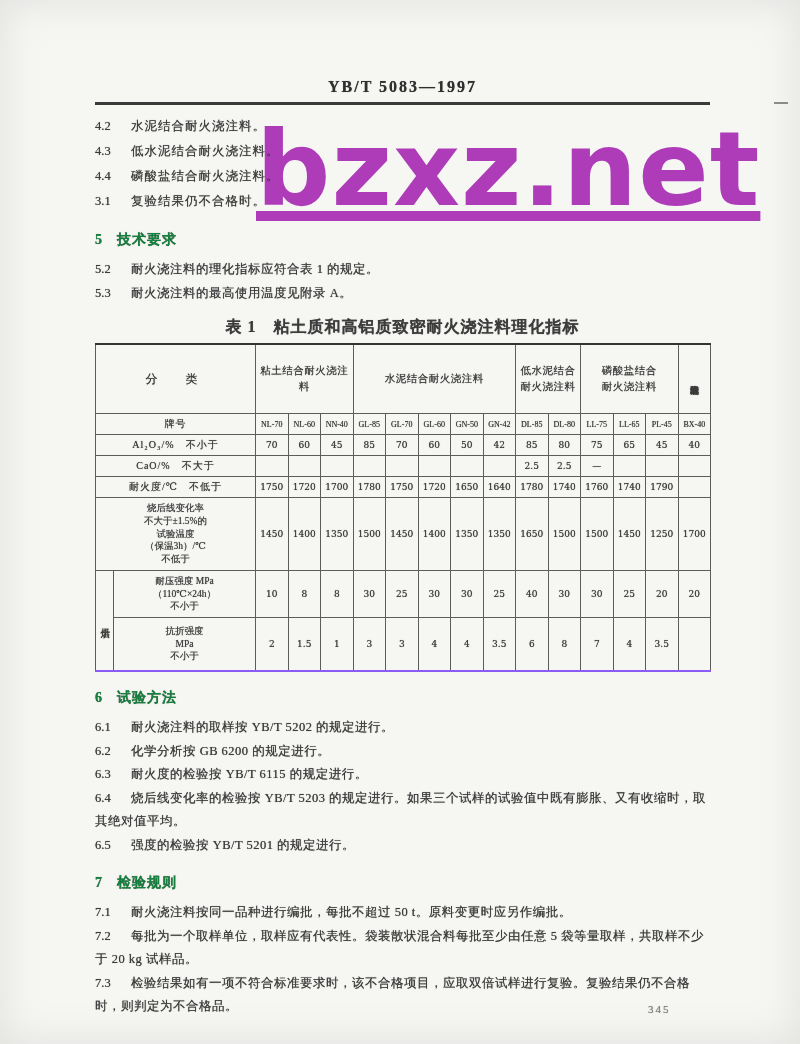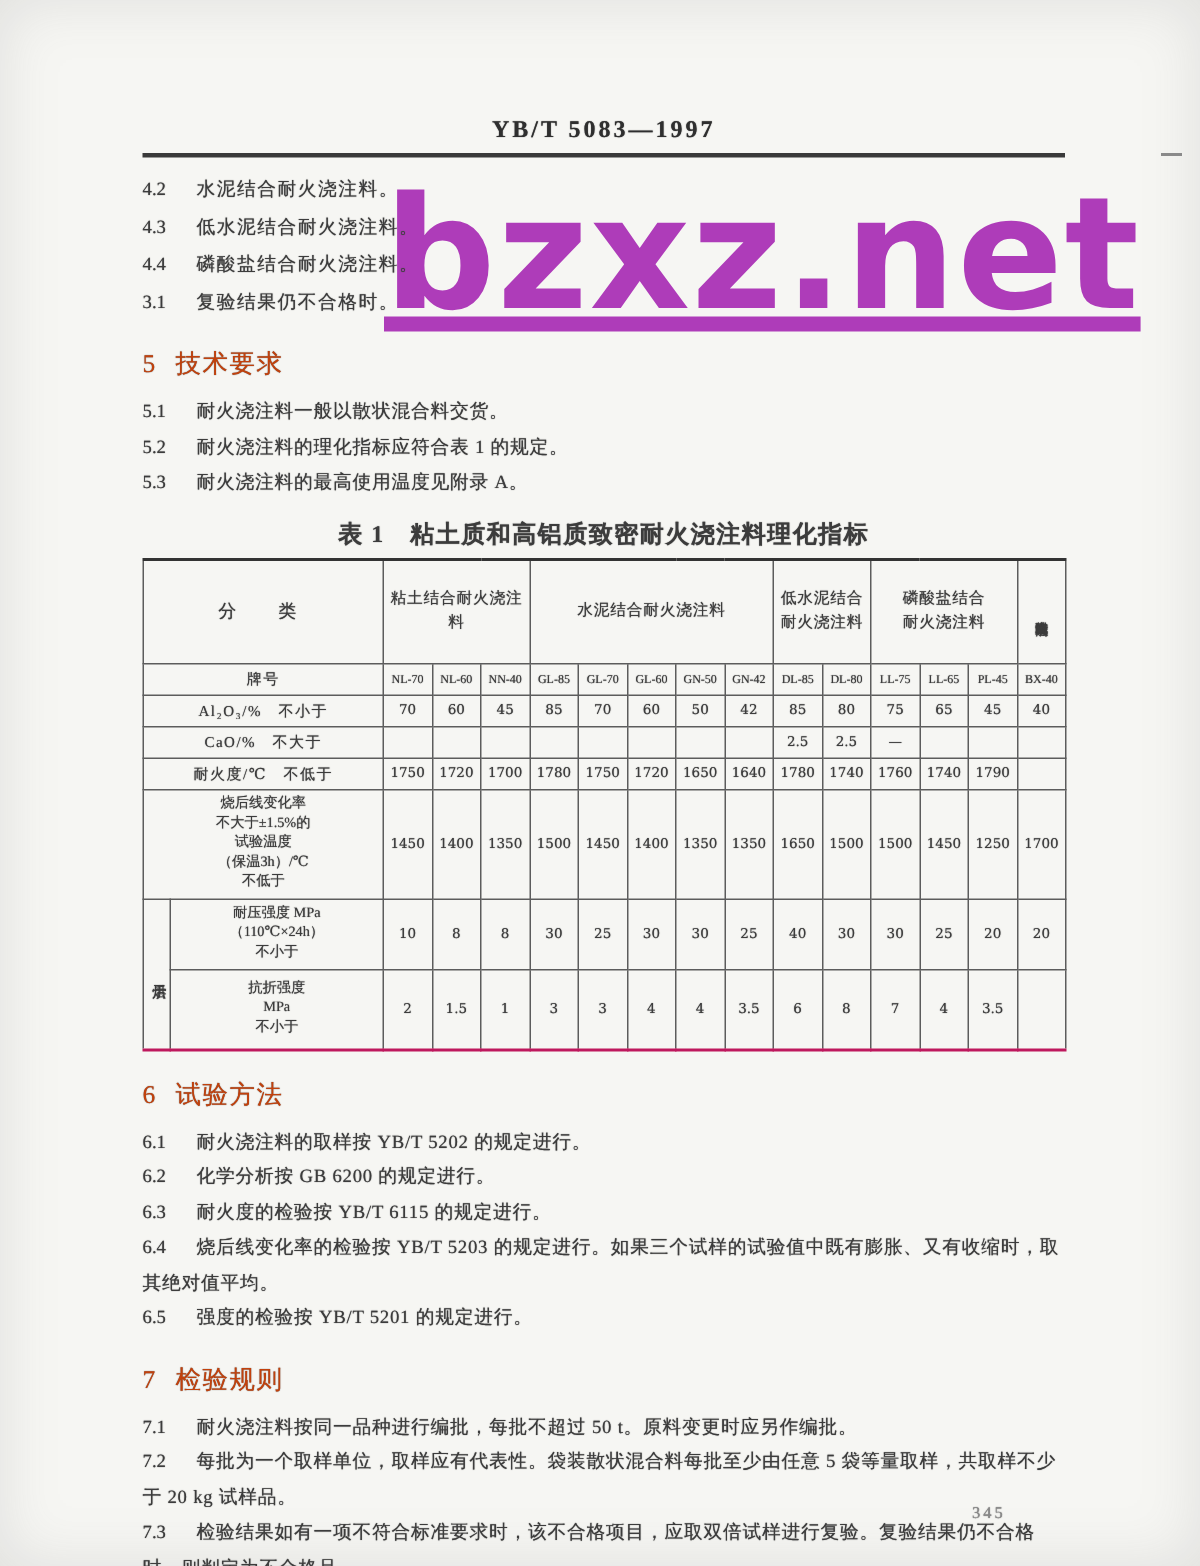--- a/index.html
+++ b/index.html
@@ -21,35 +21,35 @@
   .content{position:relative;z-index:1;padding:78px 90px 0 95px;width:615px;}
   .doc-code{
     text-align:center;font-size:16px;letter-spacing:2px;color:#2f2f2f;
     font-family:"Liberation Serif","DejaVu Serif",serif;font-weight:bold;
   }
   .rule{position:relative;height:3px;margin-top:6px;background:#3a3a3a;}
   .rule-tick{position:absolute;right:-78px;top:0;width:14px;height:2px;background:#8a8a8a;}
   .clauses{margin-top:9px;}
   .clause-line{font-size:12.5px;line-height:25px;letter-spacing:1px;}
   .clause-num{display:inline-block;min-width:36px;letter-spacing:0;}
-  .sec-head{margin-top:17px;font-size:17px;font-weight:normal;letter-spacing:1px;color:#c2410c;}
+  .sec-head{margin-top:17px;font-size:14px;font-weight:bold;letter-spacing:1px;color:#15803d;}
   .sec-head .num{display:inline-block;min-width:22px;letter-spacing:0;}
   .sec-items{margin-top:9px;}
   .sec-item{font-size:12.5px;line-height:23.5px;letter-spacing:.5px;}
   .sec-item .clause-num{min-width:36px;}
   .tbl-caption{margin-top:12px;text-align:center;font-size:16px;font-weight:bold;letter-spacing:1px;}
   table.t{
     margin-top:5px;border-collapse:collapse;table-layout:fixed;width:615px;
     font-family:"Liberation Serif","DejaVu Serif",serif;
   }
   table.t td,table.t th{
     border:1px solid #5c5c5c;padding:0;text-align:center;vertical-align:middle;
     color:#3c3c3c;font-weight:normal;overflow:hidden;
   }
-  table.t{border-top:2.5px solid #333;border-bottom:2px solid #be185d;}
+  table.t{border-top:2.5px solid #333;border-bottom:2px solid #8b5cf6;}
   th.class-cell{font-size:12px;letter-spacing:8px;}
   th.grp div{font-size:10.5px;line-height:1.5;white-space:pre-line;letter-spacing:.5px;}
   th.grp.vcol div{
     writing-mode:vertical-rl;margin:0 auto;font-size:8.5px;line-height:1.1;
     letter-spacing:0;max-height:64px;white-space:normal;
   }
   tr.hdr th{height:68px;}
   td.lbl{font-size:10px;letter-spacing:1px;height:20px;}
   td.lbl-multi{font-size:9.5px;line-height:1.35;white-space:pre-line;letter-spacing:0;padding:2px 0;}
   td.vlabel{
@@ -79,21 +79,20 @@
 
     <div class="clauses">
       <div class="clause-line"><span class="clause-num">4.2</span><span>水泥结合耐火浇注料。</span></div>
       <div class="clause-line"><span class="clause-num">4.3</span><span>低水泥结合耐火浇注料。</span></div>
       <div class="clause-line"><span class="clause-num">4.4</span><span>磷酸盐结合耐火浇注料。</span></div>
       <div class="clause-line"><span class="clause-num">3.1</span><span>复验结果仍不合格时。</span></div>
     </div>
 
     <div class="sec-head"><span class="num">5</span><span>技术要求</span></div>
     <div class="sec-items">
-      <div class="sec-item"><span class="clause-num">5.1</span><span>耐火浇注料一般以散状混合料交货。</span></div>
       <div class="sec-item"><span class="clause-num">5.2</span><span>耐火浇注料的理化指标应符合表 1 的规定。</span></div>
       <div class="sec-item"><span class="clause-num">5.3</span><span>耐火浇注料的最高使用温度见附录 A。</span></div>
     </div>
 
     <div class="tbl-caption">表 1　粘土质和高铝质致密耐火浇注料理化指标</div>
 
     <table class="t">
       <colgroup>
         <col style="width:18px">
           <col style="width:142px">

